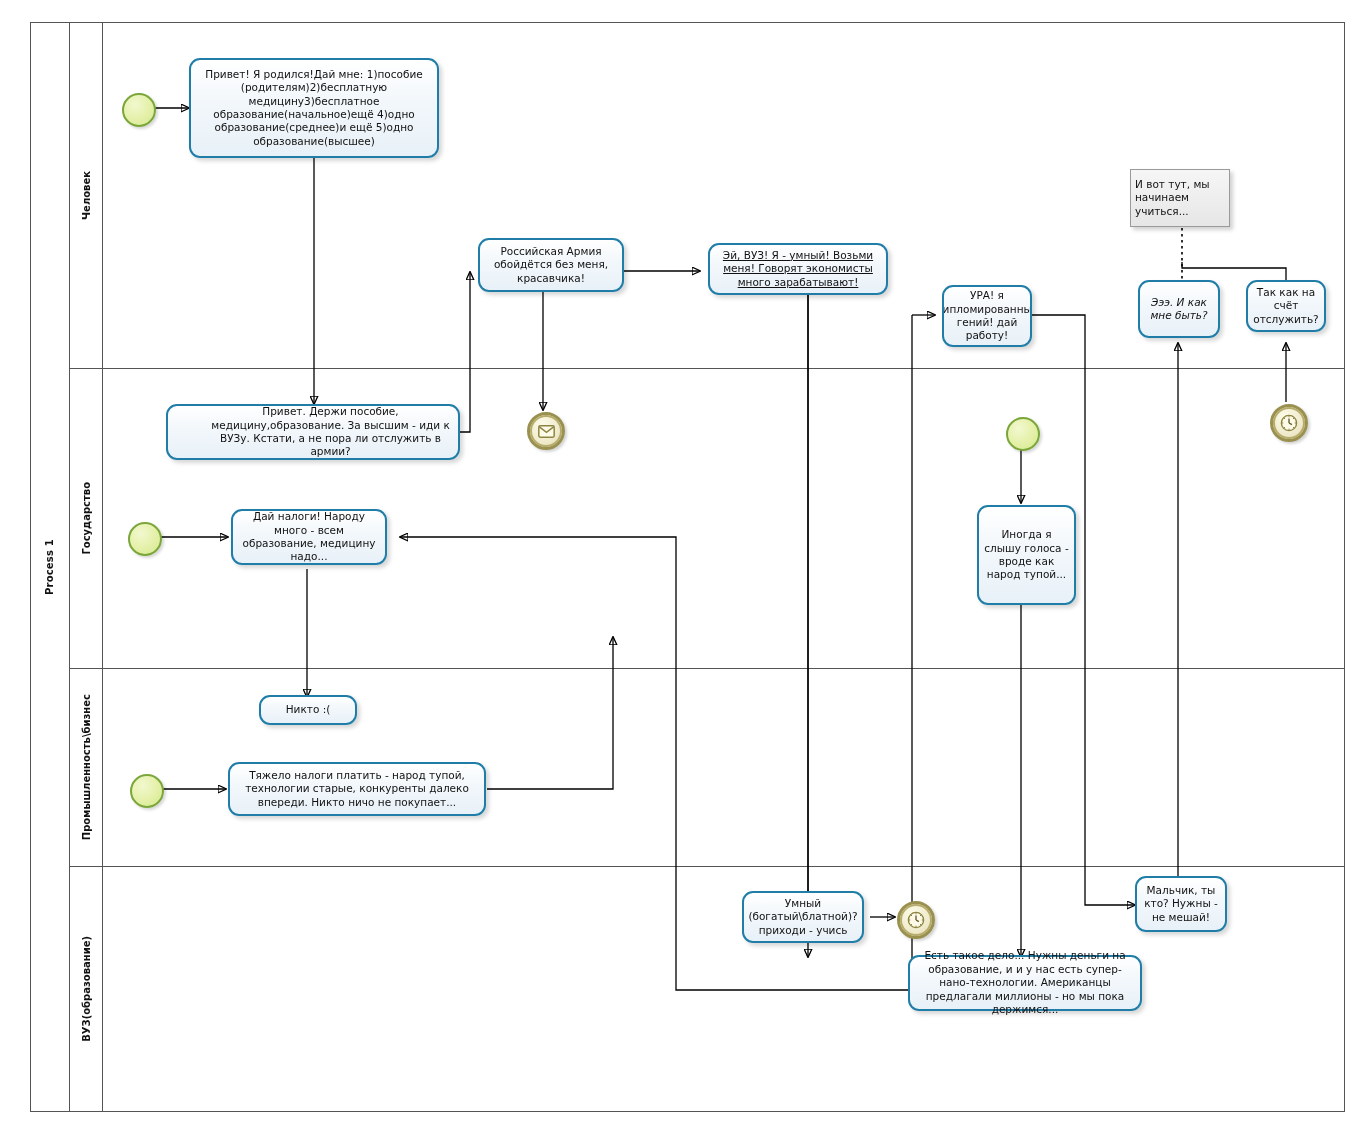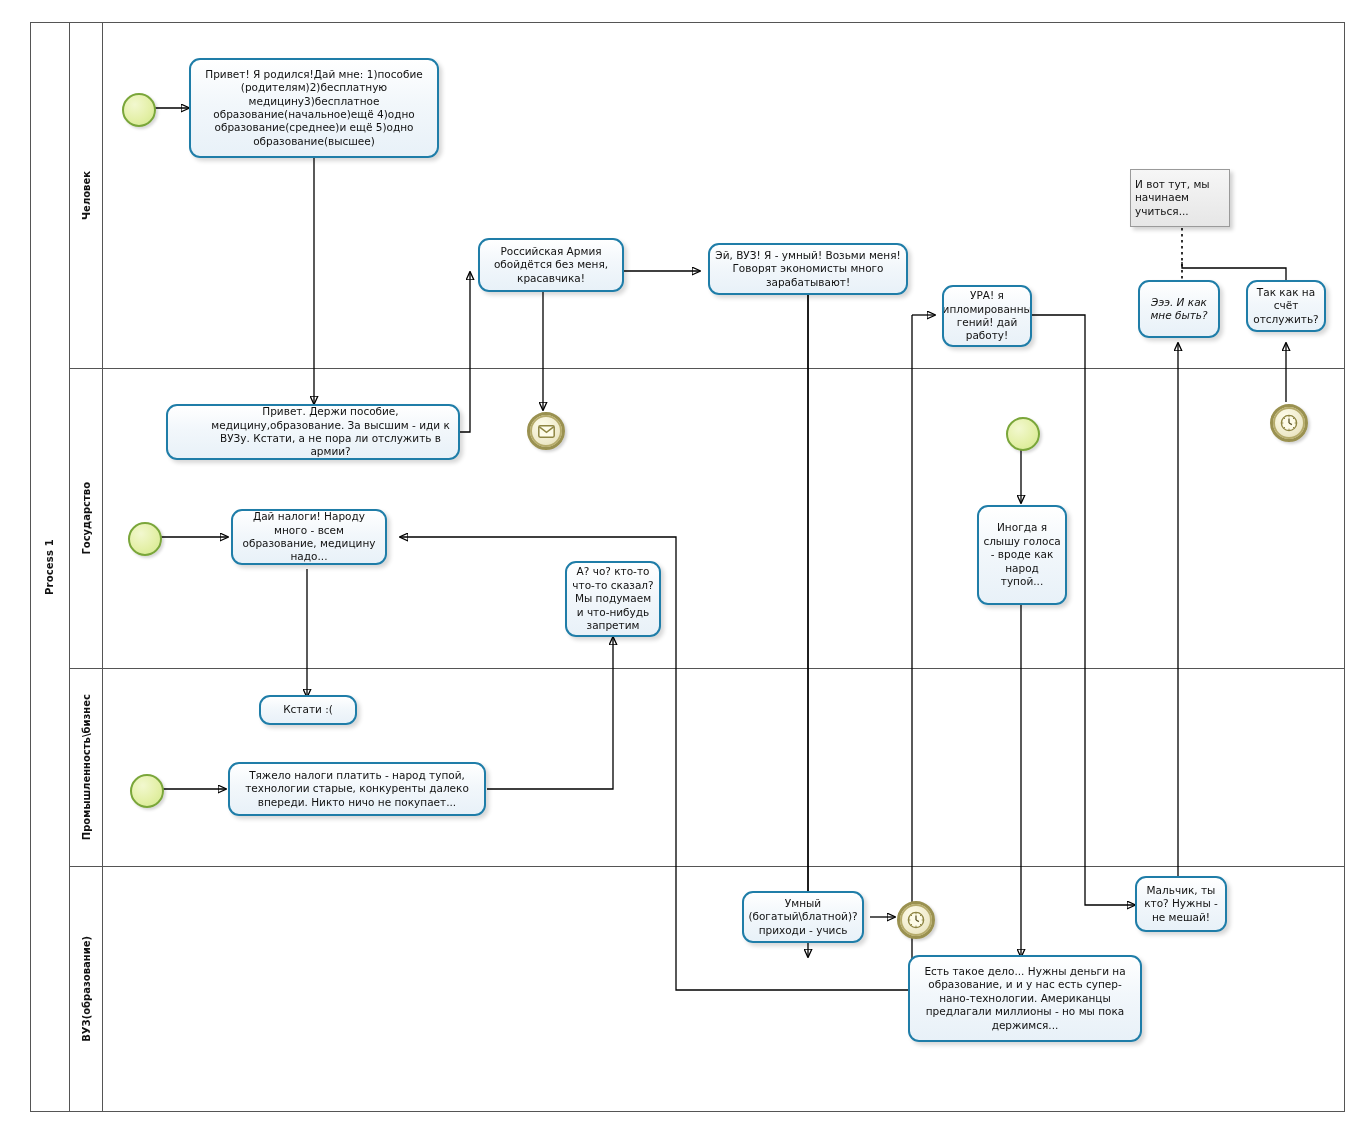--- a/index.html
+++ b/index.html
@@ -208,41 +208,40 @@
         <line x1="9" y1="9" x2="9" y2="4.6" stroke="#5b5428" stroke-width="1.3"></line>
         <line x1="9" y1="9" x2="11.9" y2="10.6" stroke="#5b5428" stroke-width="1.3"></line>
       </svg>
     </div>
   </div>
 
   <div class="task" style="left:189px;top:58px;width:250px;height:100px;">Привет! Я родился!Дай мне: 1)пособие (родителям)2)бесплатную медицину3)бесплатное образование(начальное)ещё 4)одно образование(среднее)и ещё 5)одно образование(высшее)</div>
 
   <div class="task" style="left:478px;top:238px;width:146px;height:54px;">Российская Армия обойдётся без меня, красавчика!</div>
 
-  <div class="task" style="left:708px;top:243px;width:200px;height:52px;">Эй, ВУЗ! Я - умный! Возьми меня! Говорят экономисты много зарабатывают!</div>
+  <div class="task" style="left:708px;top:243px;width:180px;height:52px;text-decoration:underline;">Эй, ВУЗ! Я - умный! Возьми меня! Говорят экономисты много зарабатывают!</div>
 
   <div class="task clip" style="left:942px;top:285px;width:90px;height:62px;">УРА! я дипломированный гений! дай работу!</div>
 
   <div class="task" style="left:1138px;top:280px;width:82px;height:58px;font-style:italic;">Эээ. И как мне быть?</div>
 
   <div class="task" style="left:1246px;top:280px;width:80px;height:52px;">Так как на счёт отслужить?</div>
 
   <div class="note" style="left:1130px;top:169px;width:100px;height:58px;">И вот тут, мы начинаем учиться...</div>
 
   <div class="task" style="left:166px;top:404px;width:294px;height:56px;padding-left:39px;">Привет. Держи пособие, медицину,образование. За высшим - иди к ВУЗу. Кстати, а не пора ли отслужить в армии?</div>
 
   <div class="task" style="left:231px;top:509px;width:156px;height:56px;">Дай налоги! Народу много - всем образование, медицину надо...</div>
 
-  <div class="task" style="left:565px;top:561px;width:96px;height:76px;">А? чо? кто-то что-то сказал? Мы подумаем и что-нибудь запретим</div>
-
-  <div class="task" style="left:977px;top:505px;width:90px;height:100px;">Иногда я слышу голоса - вроде как народ тупой...</div>
-
-  <div class="task" style="left:259px;top:695px;width:98px;height:30px;">Кстати :(</div>
+
+  <div class="task" style="left:977px;top:505px;width:99px;height:100px;">Иногда я слышу голоса - вроде как народ тупой...</div>
+
+  <div class="task" style="left:259px;top:695px;width:98px;height:30px;">Никто :(</div>
 
   <div class="task" style="left:228px;top:762px;width:258px;height:54px;">Тяжело налоги платить - народ тупой, технологии старые, конкуренты далеко впереди. Никто ничо не покупает...</div>
 
   <div class="task" style="left:742px;top:891px;width:122px;height:52px;">Умный (богатый\блатной)? приходи - учись</div>
 
-  <div class="task" style="left:908px;top:955px;width:234px;height:87px;">Есть такое дело... Нужны деньги на образование, и и у нас есть супер-нано-технологии. Американцы предлагали миллионы - но мы пока держимся...</div>
+  <div class="task" style="left:908px;top:955px;width:234px;height:56px;">Есть такое дело... Нужны деньги на образование, и и у нас есть супер-нано-технологии. Американцы предлагали миллионы - но мы пока держимся...</div>
 
   <div class="task" style="left:1135px;top:876px;width:92px;height:56px;">Мальчик, ты кто? Нужны - не мешай!</div>
 
 </div>
 
 </body></html>

